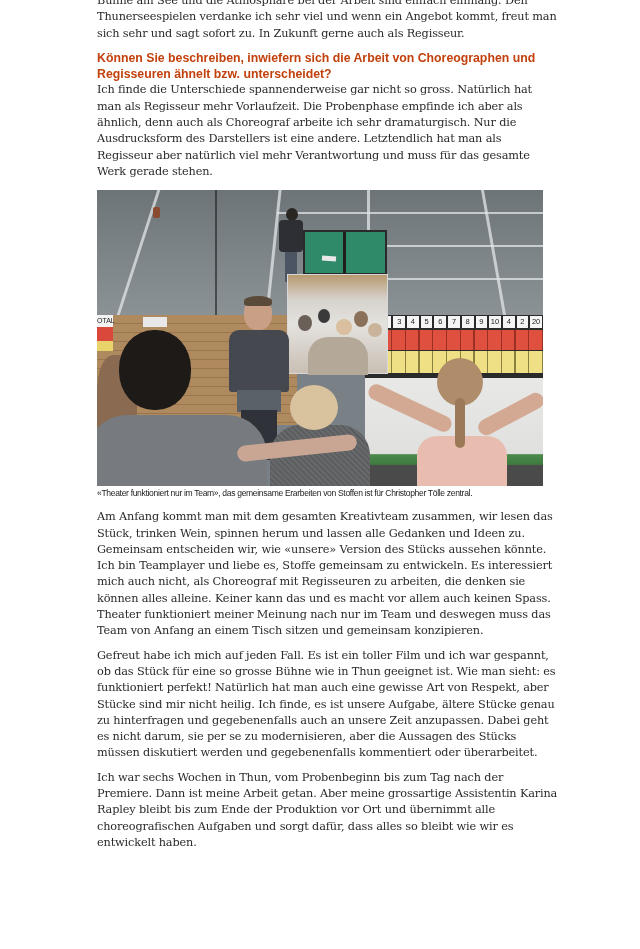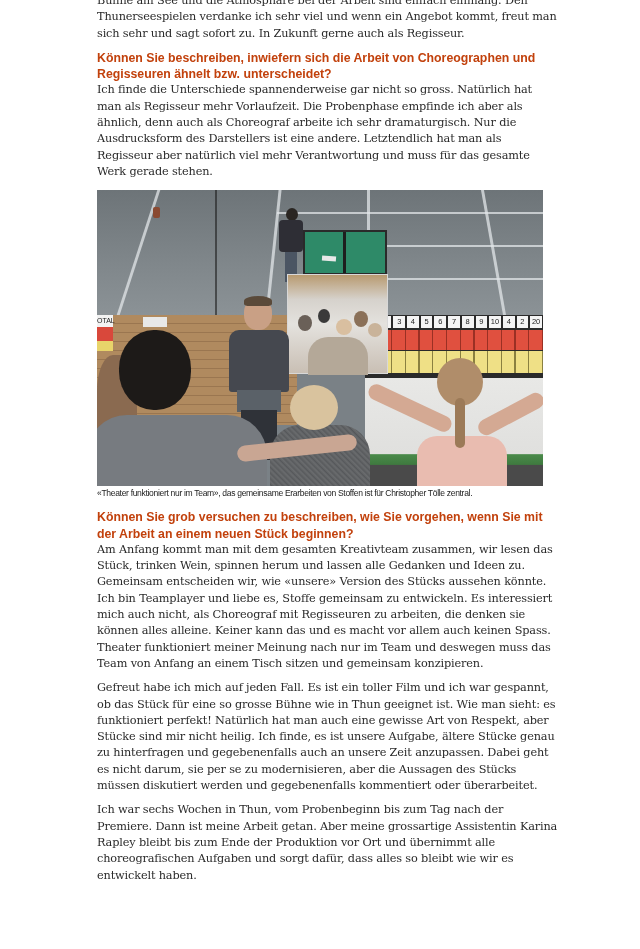--- a/index.html
+++ b/index.html
@@ -142,21 +142,20 @@
       <div class="arm-l"></div>
         <div class="arm-r"></div>
         <div class="back"></div>
         <div class="head"></div>
         <div class="braid"></div>
     </div>
   </div>
   <p class="caption">«Theater funktioniert nur im Team», das gemeinsame Erarbeiten von Stoffen ist für Christopher Tölle zentral.</p>
 
   <div class="block">
-    <p class="q">Können Sie grob versuchen zu beschreiben, wie Sie vorgehen, wenn Sie mit der Arbeit an einem neuen Stück beginnen?</p>
     <p class="para">Am Anfang kommt man mit dem gesamten Kreativteam zusammen, wir lesen das Stück, trinken Wein, spinnen herum und lassen alle Gedanken und Ideen zu. Gemeinsam entscheiden wir, wie «unsere» Version des Stücks aussehen könnte. Ich bin Teamplayer und liebe es, Stoffe gemeinsam zu entwickeln. Es interessiert mich auch nicht, als Choreograf mit Regisseuren zu arbeiten, die denken sie können alles alleine. Keiner kann das und es macht vor allem auch keinen Spass. Theater funktioniert meiner Meinung nach nur im Team und deswegen muss das Team von Anfang an einem Tisch sitzen und gemeinsam konzipieren.</p>
   </div>
 
   <div class="block">
     <p class="para">Gefreut habe ich mich auf jeden Fall. Es ist ein toller Film und ich war gespannt, ob das Stück für eine so grosse Bühne wie in Thun geeignet ist. Wie man sieht: es funktioniert perfekt! Natürlich hat man auch eine gewisse Art von Respekt, aber Stücke sind mir nicht heilig. Ich finde, es ist unsere Aufgabe, ältere Stücke genau zu hinterfragen und gegebenenfalls auch an unsere Zeit anzupassen. Dabei geht es nicht darum, sie per se zu modernisieren, aber die Aussagen des Stücks müssen diskutiert werden und gegebenenfalls kommentiert oder überarbeitet.</p>
   </div>
 
   <div class="block">
     <p class="para">Ich war sechs Wochen in Thun, vom Probenbeginn bis zum Tag nach der Premiere. Dann ist meine Arbeit getan. Aber meine grossartige Assistentin Karina Rapley bleibt bis zum Ende der Produktion vor Ort und übernimmt alle choreografischen Aufgaben und sorgt dafür, dass alles so bleibt wie wir es entwickelt haben.</p>
   </div>

